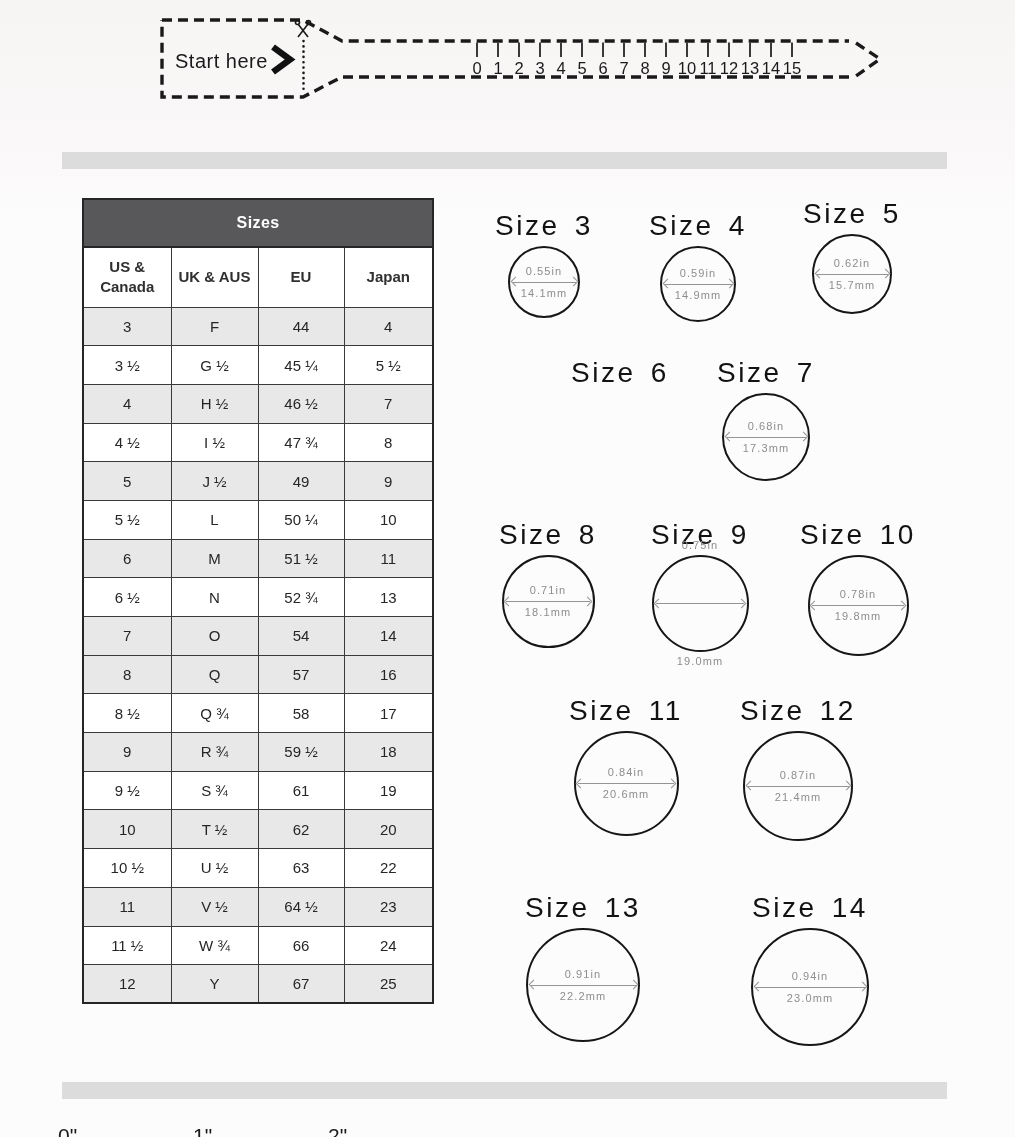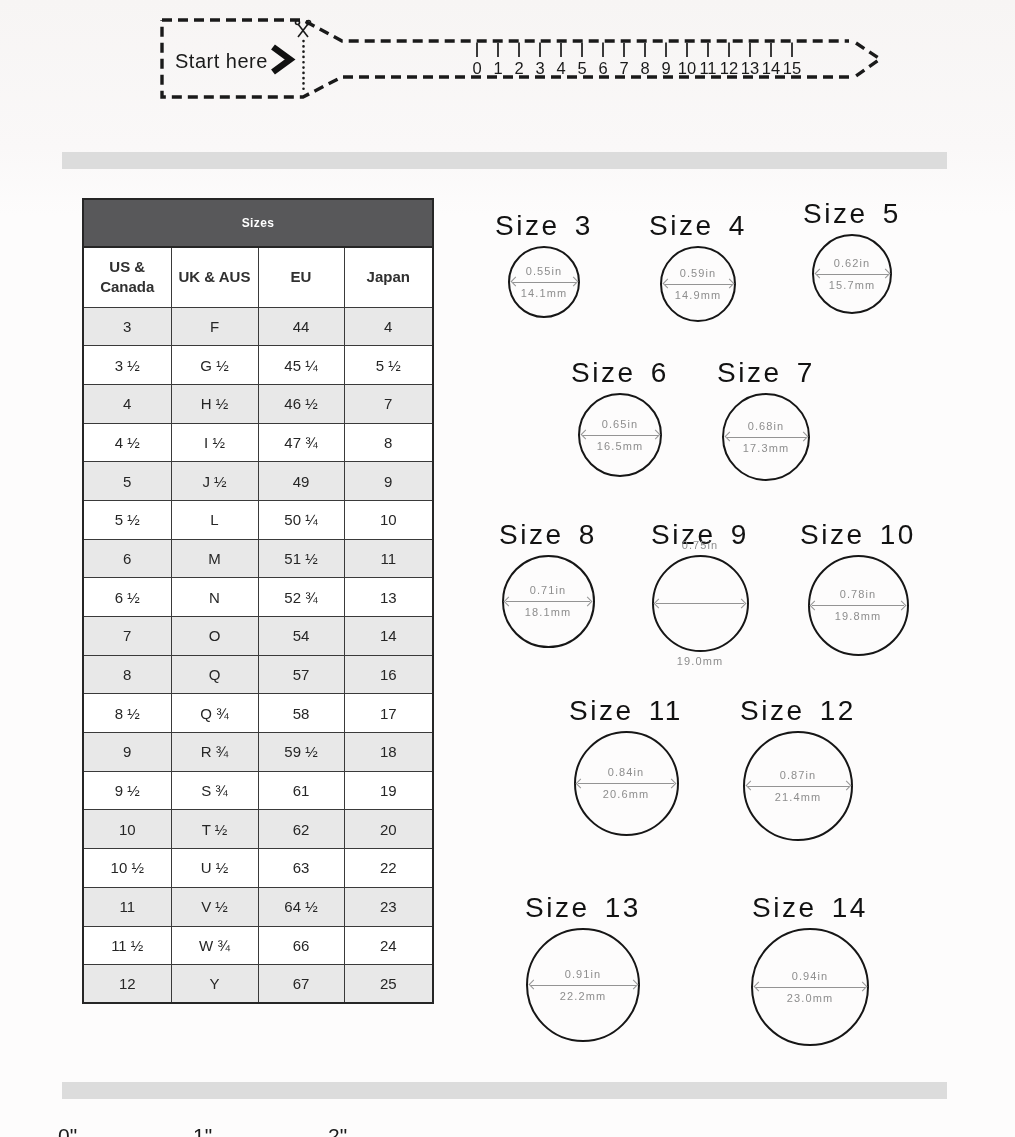--- a/index.html
+++ b/index.html
@@ -14,21 +14,21 @@
   .sizer-svg text { font-family:"Liberation Sans", sans-serif; fill:#1a1a1a; }
   .tick-num { font-size:16.5px; text-anchor:middle; }
   
   .divider-bar { position:absolute; left:62px; width:885px; height:17px; background:#dcdcdc; }
   .divider-top { top:152px; }
   .divider-bottom { top:1082px; }
   
   .size-table { position:absolute; left:82px; top:198px; width:350px;
     border-collapse:collapse; table-layout:fixed; border:2px solid #262626; }
   .size-table th, .size-table td { border:1px solid #3a3a3a; text-align:center; vertical-align:middle; }
-  .title-row th { background:#58585a; color:#ffffff; font-size:12px; font-weight:bold;
+  .title-row th { background:#58585a; color:#ffffff; font-size:16px; font-weight:bold;
     height:48px; letter-spacing:0.4px; border:2px solid #262626; }
   .colhead-row th { height:60px; font-size:15px; color:#303030; background:#ffffff;
     font-weight:bold; line-height:1.35; padding:0 6px; }
   .size-table tbody td { height:38.7px; font-size:15px; color:#262626; background:#ffffff; }
   .size-table tbody tr.stripe td { background:#e8e8e8; }
   
   .ring-item { position:absolute; width:190px; display:flex; flex-direction:column; align-items:center; }
   .ring-title { font-size:28px; color:#121212; letter-spacing:2.5px; word-spacing:5px;
     line-height:36px; margin-bottom:2px; white-space:nowrap; }
   .ring-circle { border:2.6px solid #161616; border-radius:50%; background:transparent;
@@ -253,25 +253,20 @@
       <div class="ring-item" style="left: 757px; top: 196px;">
         <div class="ring-title">Size 5</div>
         <div class="ring-circle" style="width: 80px; height: 80px;">
           <span class="ring-in">0.62in</span>
           <div class="ring-arrow"></div>
           <span class="ring-mm">15.7mm</span>
         </div>
       </div>
       <div class="ring-item" style="left: 525px; top: 355px;">
         <div class="ring-title">Size 6</div>
-        <div class="ring-circle" style="width: 84px; height: 84px;">
-          <span class="ring-in">0.65in</span>
-          <div class="ring-arrow"></div>
-          <span class="ring-mm">16.5mm</span>
-        </div>
       </div>
       <div class="ring-item" style="left: 671px; top: 355px;">
         <div class="ring-title">Size 7</div>
         <div class="ring-circle" style="width: 88px; height: 88px;">
           <span class="ring-in">0.68in</span>
           <div class="ring-arrow"></div>
           <span class="ring-mm">17.3mm</span>
         </div>
       </div>
       <div class="ring-item" style="left: 453px; top: 517px;">

